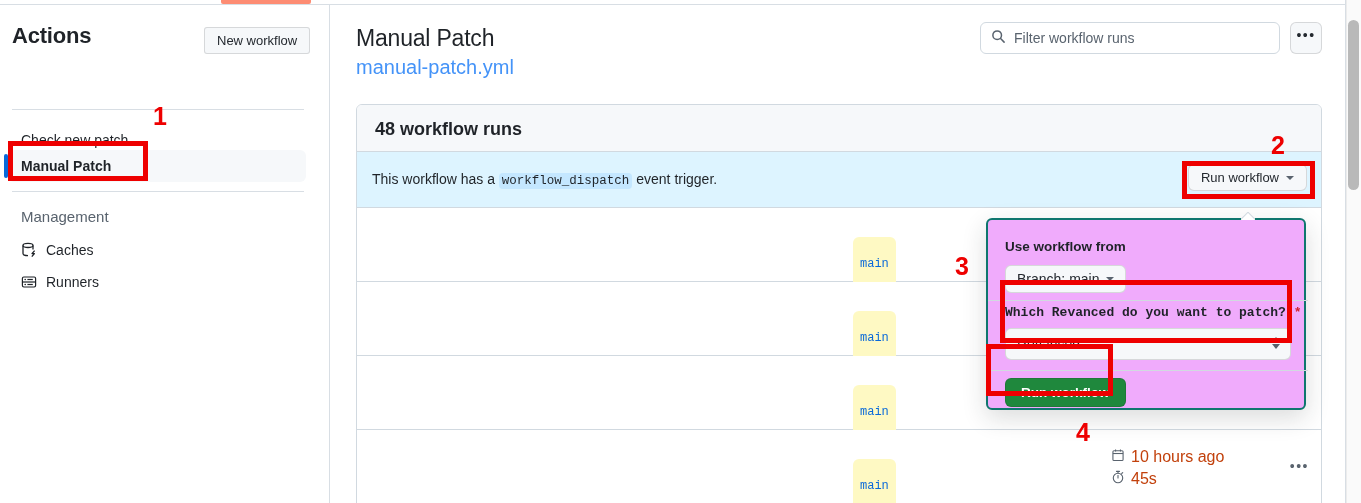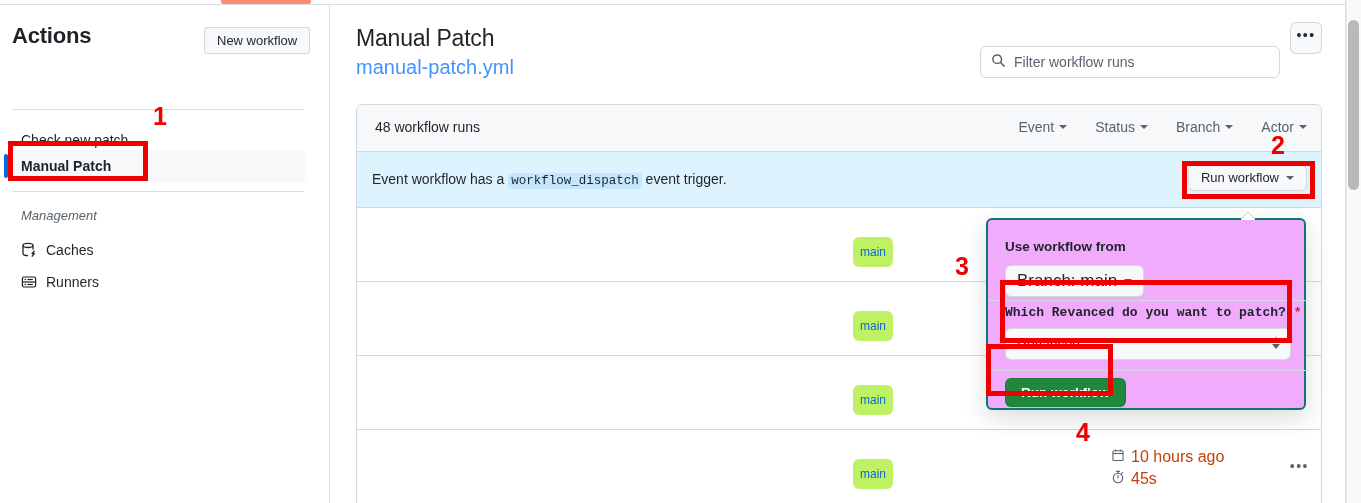--- a/index.html
+++ b/index.html
@@ -64,21 +64,21 @@
     content: ""; position: absolute; left: -4px; top: 4px;
     width: 4px; height: 24px; background: #0969da; border-radius: 6px;
   }
   .nav-divider {
     position: absolute; left: 12px; width: 292px; height: 1px; background: #d8dee4;
   }
   .nav-divider.d1 { top: 104px; }
   .nav-divider.d2 { top: 186px; }
   .nav-section-title {
     position: absolute; left: 21px; top: 203px;
-    font-size: 13px; color: #59636e; font-style: italic;
+    font-size: 15px; color: #59636e;
   }
   .nav-mgmt {
     position: absolute; left: 8px; width: 298px; height: 32px;
     display: flex; align-items: center; gap: 9px;
     padding-left: 13px; font-size: 14px; color: #1f2328;
     border-radius: 6px; cursor: pointer;
   }
   .nav-mgmt.caches { top: 229px; }
   .nav-mgmt.runners { top: 261px; }
   .mgmt-ico { width: 16px; height: 16px; display:inline-flex; align-items:center; justify-content:center; color:#1f2328;}
@@ -90,21 +90,21 @@
     font-size: 23px; font-weight: 400; color: #1f2328; letter-spacing: -0.2px;
   }
   .yml-link {
     position: absolute; left: 25px; top: 51px;
     font-size: 20px; color: #4493f8; text-decoration: none; cursor: pointer;
   }
 
   .search-box {
     position: absolute; left: 649px; top: 17px; width: 300px; height: 32px;
     border: 1px solid #d1d9e0; border-radius: 6px; background: #fff;
-    display: flex; align-items: center; padding: 0 10px; gap: 8px; cursor: text; margin-top: 24px;
+    display: flex; align-items: center; padding: 0 10px; gap: 8px; cursor: text;
   }
   .search-box input {
     border: none; outline: none; background: transparent;
     font-family: "Liberation Sans", sans-serif; font-size: 14px; color: #1f2328;
     width: 100%; padding: 0;
   }
   .search-box input::placeholder { color: #59636e; }
   .kebab-btn {
     position: absolute; left: 959px; top: 17px; width: 32px; height: 32px;
     border: 1px solid rgba(31,35,40,0.15); border-radius: 6px; background: #f6f8fa;
@@ -117,21 +117,21 @@
   .runs-panel {
     position: absolute; left: 25px; top: 99px; width: 966px; height: 420px;
     border: 1px solid #d1d9e0; border-radius: 6px; background: #fff; overflow: hidden;
   }
   .runs-header {
     position: relative; height: 47px; background: #f6f8fa;
     border-bottom: 1px solid #d1d9e0; display: flex; align-items: center;
   }
   .runs-count {
     position: absolute; left: 18px; top: 14px;
-    font-size: 14px; font-weight: 400; color: #1f2328;
+    font-size: 18px; font-weight: 700; color: #1f2328;
   }
   .filters { position: absolute; right: 14px; top: 14px; display: flex; gap: 28px; }
   .filter {
     font-size: 14px; color: #59636e; cursor: pointer; display: flex; align-items: center; gap: 5px;
   }
   .caret-down {
     display:inline-block; width:0; height:0;
     border-left: 4px solid transparent; border-right: 4px solid transparent;
     border-top: 4px solid #59636e;
   }
@@ -154,22 +154,22 @@
     background: #f6f8fa; border: 1px solid rgba(31,35,40,0.15);
     border-radius: 6px; cursor: pointer; display: flex; align-items: center; gap: 7px;
   }
 
   .run-row {
     position: relative; height: 74px; border-bottom: 1px solid #d1d9e0; background: #fff;
   }
   .run-row:last-child { border-bottom: none; }
   .branch-badge {
     position: absolute; left: 496px; top: 29px;
-    font-family: Liberation Sans, sans-serif; font-size: 12px; color: #0969da;
-    background: #bef264; border-radius: 6px; padding: 8px 7px;
+    font-family: Liberation Mono, monospace; font-size: 12px; color: #0969da;
+    background: #fef9c3; border-radius: 6px; padding: 20px 7px;
   }
   .meta-col { position: absolute; right: 60px; top: 16px; width: 150px; }
   .meta-line {
     display: flex; align-items: center; gap: 6px;
     font-size: 16px; color: #c2410c; height: 22px;
   }
   .row-kebab {
     position: absolute; right: 12px; top: 28px;
     font-size: 14px; color: #59636e; letter-spacing: 1.5px; cursor: pointer;
   }
@@ -191,21 +191,21 @@
     width: 11px; height: 11px; background: #fff;
     border-left: 1px solid #d1d9e0; border-top: 1px solid #d1d9e0;
     transform: rotate(45deg);
   }
   .dd-label {
     position: absolute; left: 17px; top: 19px;
     font-size: 13.5px; font-weight: 600; color: #1f2328;
   }
   .branch-select {
     position: absolute; left: 17px; top: 45px;
-    padding: 5px 11px; font-size: 17px; color: #24292f;
+    padding: 5px 11px; font-size: 14px; color: #24292f;
     background: #f6f8fa; border: 1px solid rgba(31,35,40,0.15);
     border-radius: 6px; cursor: pointer; display: flex; align-items: center; gap: 7px;
   }
   .dd-divider {
     position: absolute; left: 0; width: 320px; height: 1px; background: #d1d9e0;
   }
   .dd-divider.top { top: 80px; }
   .dd-divider.bottom { top: 150px; }
   .input-label {
     position: absolute; left: 17px; top: 85px;
@@ -334,43 +334,25 @@
     </div>
 
     <div class="kebab-btn">
       <span>•••</span>
     </div>
 
     <div class="runs-panel">
 
       <div class="runs-header">
         <div class="runs-count">48 workflow runs</div>
-        <div class="filters">
-          <div class="filter">
-            <span>Event</span>
-            <span class="caret-down"></span>
-          </div>
-          <div class="filter">
-            <span>Status</span>
-            <span class="caret-down"></span>
-          </div>
-          <div class="filter">
-            <span>Branch</span>
-            <span class="caret-down"></span>
-          </div>
-          <div class="filter">
-            <span>Actor</span>
-            <span class="caret-down"></span>
-          </div>
-        </div>
       </div>
 
       <div class="dispatch-banner">
         <div class="dispatch-text">
-          <span>Event workflow has a</span>
+          <span>This workflow has a</span>
           <code>workflow_dispatch</code>
           <span>event trigger.</span>
         </div>
         <div class="run-workflow-btn">
           <span>Run workflow</span>
           <span class="caret-down"></span>
         </div>
       </div>
 
       <div class="run-row">

